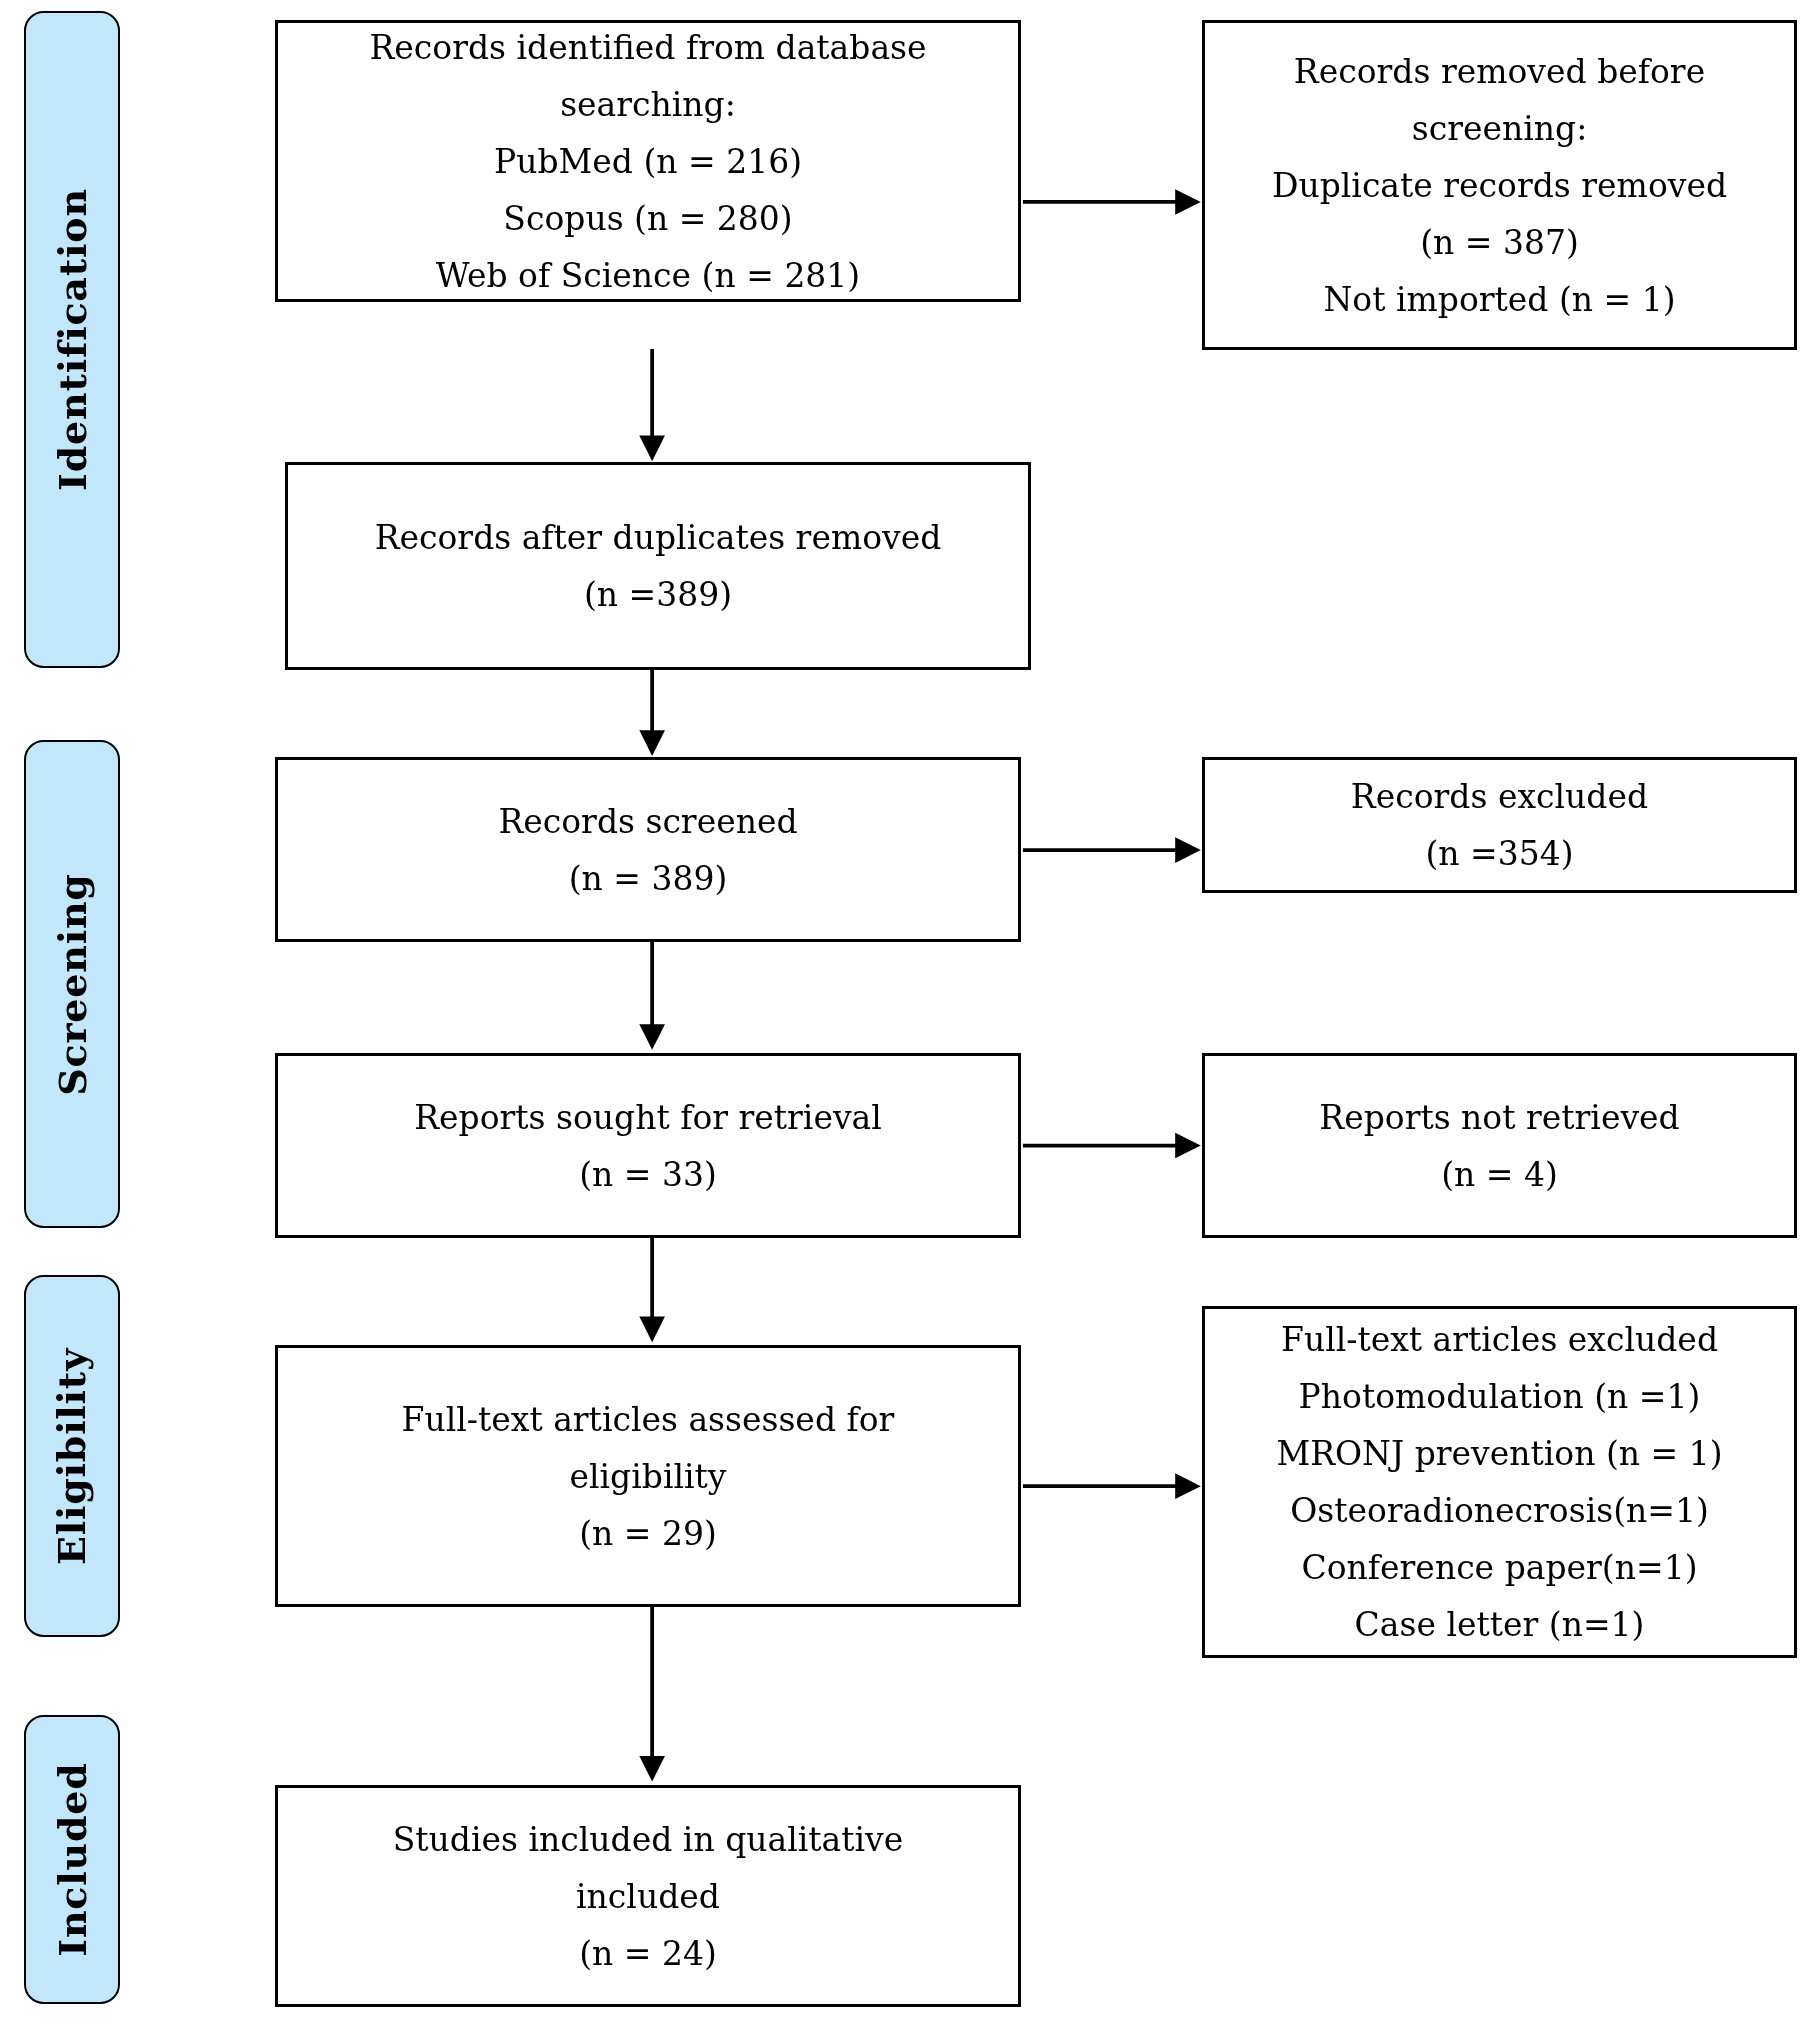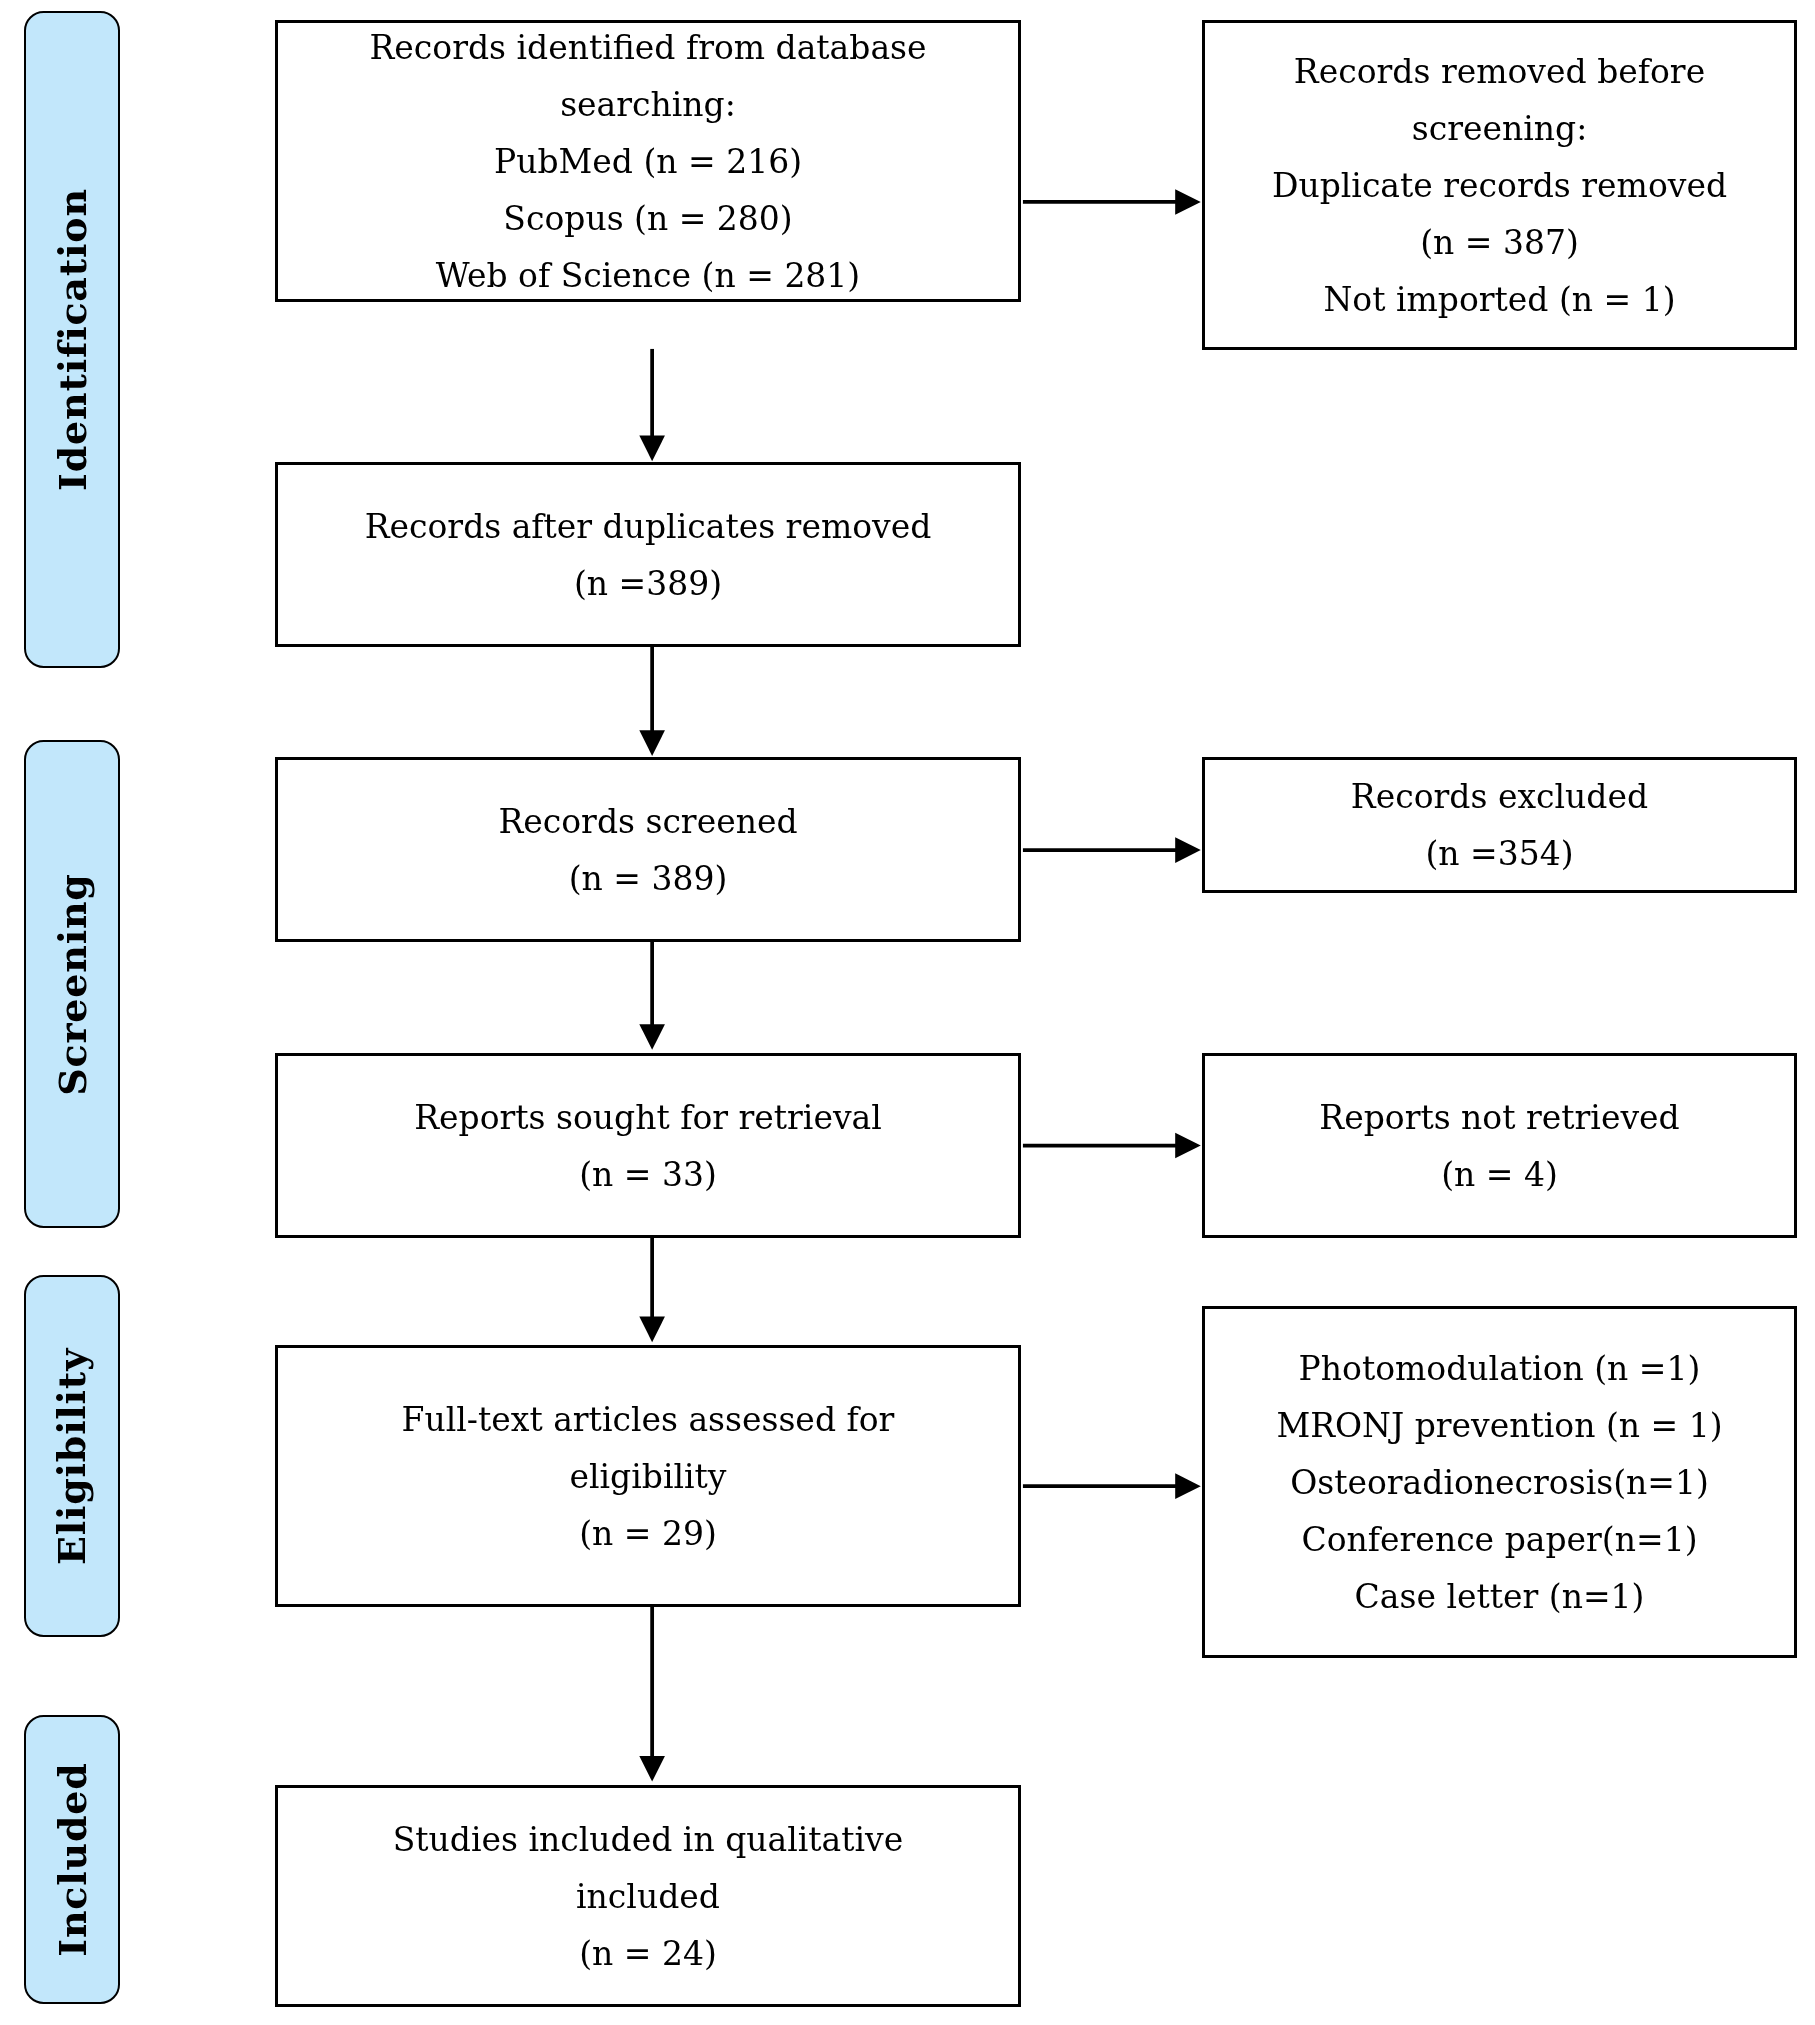--- a/index.html
+++ b/index.html
@@ -128,21 +128,21 @@
   </div>
 
   <div class="fbox main-col" style="top:20.3px;height:282px;">
     <div class="text-line">Records identified from database</div>
     <div class="text-line">searching:</div>
     <div class="text-line">PubMed (n = 216)</div>
     <div class="text-line">Scopus (n = 280)</div>
     <div class="text-line">Web of Science (n = 281)</div>
   </div>
 
-  <div class="fbox main-col" style="top:462px;height:185px;">
+  <div class="fbox main-col" style="top:462px;height:208px;margin-left:10px;">
     <div class="text-line">Records after duplicates removed</div>
     <div class="text-line">(n =389)</div>
   </div>
 
   <div class="fbox main-col" style="top:757px;height:185px;">
     <div class="text-line">Records screened</div>
     <div class="text-line">(n = 389)</div>
   </div>
 
   <div class="fbox main-col" style="top:1053px;height:185px;">
@@ -174,20 +174,21 @@
     <div class="text-line">Records excluded</div>
     <div class="text-line">(n =354)</div>
   </div>
 
   <div class="fbox right-col" style="top:1053px;height:185px;">
     <div class="text-line">Reports not retrieved</div>
     <div class="text-line">(n = 4)</div>
   </div>
 
   <div class="fbox right-col" style="top:1306px;height:352px;">
+    <div class="text-line">Full-text articles excluded</div>
     <div class="text-line">Photomodulation (n =1)</div>
     <div class="text-line">MRONJ prevention (n = 1)</div>
     <div class="text-line">Osteoradionecrosis(n=1)</div>
     <div class="text-line">Conference paper(n=1)</div>
     <div class="text-line">Case letter (n=1)</div>
   </div>
 
 </div>
 
 

